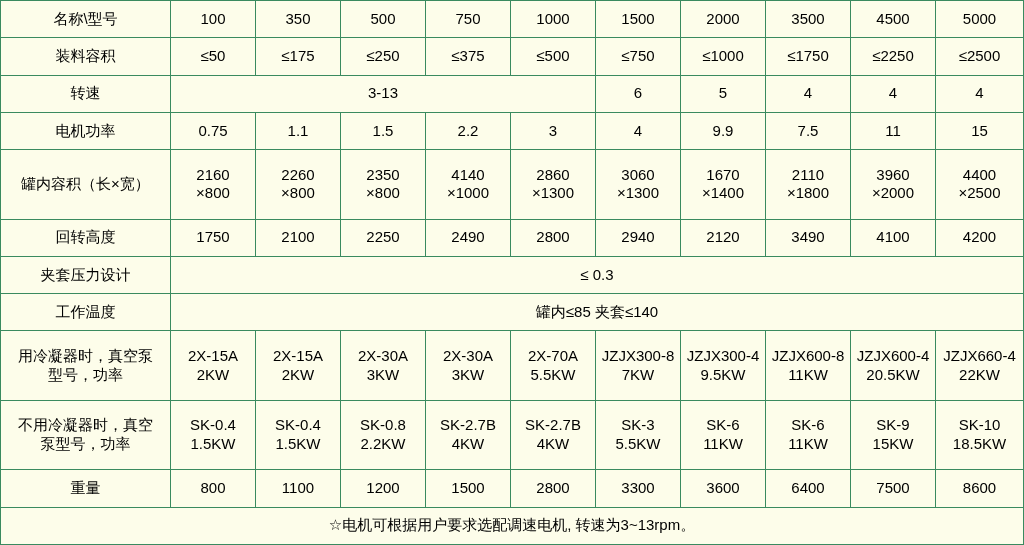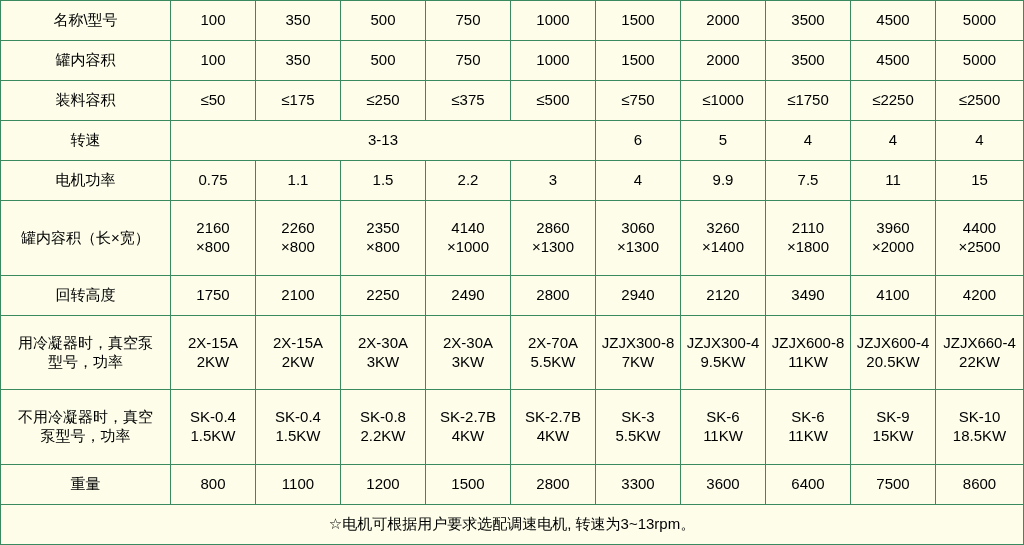--- a/index.html
+++ b/index.html
@@ -143,33 +143,20 @@
         <td class="headrow">500</td>
         <td class="headrow">750</td>
         <td class="headrow">1000</td>
         <td class="headrow">1500</td>
         <td class="headrow">2000</td>
         <td class="headrow">3500</td>
         <td class="headrow">4500</td>
         <td class="headrow">5000</td>
       </tr>
 
-      <tr>
-        <td class="rowhead">罐内容积</td>
-        <td>100</td>
-        <td>350</td>
-        <td>500</td>
-        <td>750</td>
-        <td>1000</td>
-        <td>1500</td>
-        <td>2000</td>
-        <td>3500</td>
-        <td>4500</td>
-        <td>5000</td>
-      </tr>
 
       <tr>
         <td class="rowhead">装料容积</td>
         <td>≤50</td>
         <td>≤175</td>
         <td>≤250</td>
         <td>≤375</td>
         <td>≤500</td>
         <td>≤750</td>
         <td>≤1000</td>
@@ -222,21 +209,21 @@
         </td>
         <td class="two-line">
           <span>2860</span>
           <span>×1300</span>
         </td>
         <td class="two-line">
           <span>3060</span>
           <span>×1300</span>
         </td>
         <td class="two-line">
-          <span>3260</span>
+          <span>1670</span>
           <span>×1400</span>
         </td>
         <td class="two-line">
           <span>2110</span>
           <span>×1800</span>
         </td>
         <td class="two-line">
           <span>3960</span>
           <span>×2000</span>
         </td>
@@ -254,21 +241,29 @@
         <td>2490</td>
         <td>2800</td>
         <td>2940</td>
         <td>2120</td>
         <td>3490</td>
         <td>4100</td>
         <td>4200</td>
       </tr>
 
 
-
+      <tr>
+        <td class="rowhead">夹套压力设计</td>
+        <td colspan="10">≤ 0.3</td>
+      </tr>
+
+      <tr>
+        <td class="rowhead">工作温度</td>
+        <td colspan="10">罐内≤85 夹套≤140</td>
+      </tr>
 
       <tr>
         <td class="rowhead two-line">
           <span>用冷凝器时，真空泵</span>
           <span>型号，功率</span>
         </td>
         <td class="two-line">
           <span>2X-15A</span>
           <span>2KW</span>
         </td>

